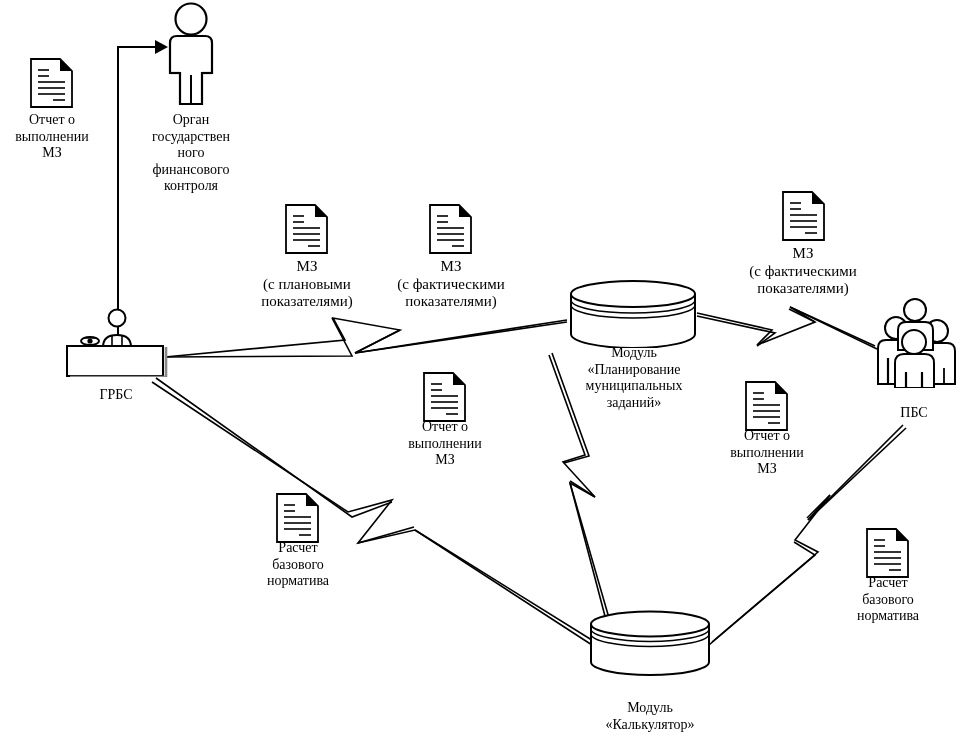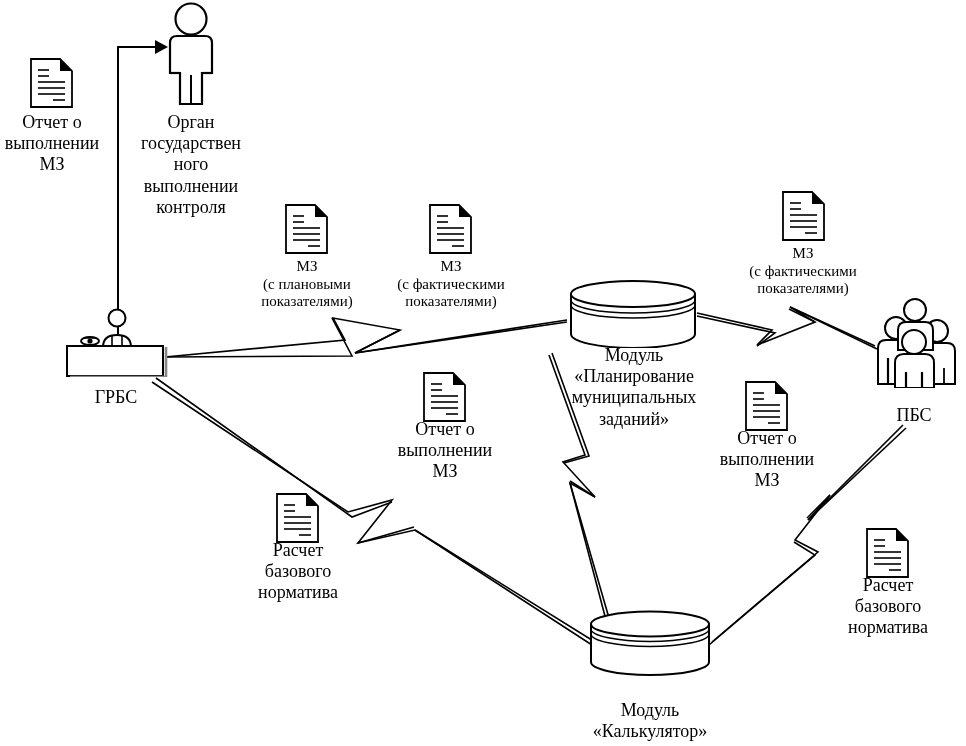--- a/index.html
+++ b/index.html
@@ -1,20 +1,20 @@
 <!DOCTYPE html>
 <html><head>
 <meta charset="utf-8">
 <style>
   html,body{margin:0;padding:0;background:#ffffff;}
   body{font-family:"Liberation Serif","DejaVu Serif",serif;color:#000;}
   #stage{position:relative;width:966px;height:746px;overflow:hidden;background:#fff;}
   svg#wires{position:absolute;left:0;top:0;width:966px;height:746px;}
   .node{position:absolute;}
-  .lbl{position:absolute;text-align:center;line-height:1.18;font-size:18px;color:#000;white-space:pre-line;}
+  .lbl{position:absolute;text-align:center;line-height:1.18;font-size:14px;color:#000;white-space:pre-line;}
   .lbl.small{font-size:15px;}
   .doc{position:absolute;}
 </style>
 </head>
 <body>
 
 <div id="stage">
 
   <svg id="wires" viewBox="0 0 966 746">
     <defs>
@@ -69,21 +69,21 @@
       <circle cx="33" cy="17" r="15.5" fill="#fff" stroke="#000" stroke-width="2.2"></circle>
       <path d="M12,41 q0,-7 7,-7 h28 q7,0 7,7 v30 h-10 v31 h-22 v-31 h-10 z" fill="#fff" stroke="#000" stroke-width="2.2"></path>
       <line x1="33" y1="73" x2="33" y2="101" stroke="#000" stroke-width="2"></line>
       <line x1="12" y1="71" x2="22" y2="71" stroke="#000" stroke-width="2.2"></line>
       <line x1="44" y1="71" x2="54" y2="71" stroke="#000" stroke-width="2.2"></line>
     </svg>
   </div>
   <div class="lbl" style="left:131px;top:112px;width:120px;">Орган
 государствен
 ного
-выполнении
+финансового
 контроля</div>
 
   <div class="node" style="left:64px;top:305px;">
     <svg width="104" height="72" viewBox="0 0 104 72">
       <circle cx="53" cy="13" r="8.5" fill="#fff" stroke="#000" stroke-width="2"></circle>
       <path d="M39,42 q0,-12 14,-12 q14,0 14,12" fill="#fff" stroke="#000" stroke-width="2"></path>
       <line x1="48" y1="31" x2="48" y2="42" stroke="#000" stroke-width="1.6"></line>
       <line x1="58" y1="31" x2="58" y2="42" stroke="#000" stroke-width="1.6"></line>
       <ellipse cx="26" cy="36" rx="9" ry="4" fill="#fff" stroke="#000" stroke-width="2"></ellipse>
       <circle cx="26" cy="36" r="2.6" fill="#000"></circle>

